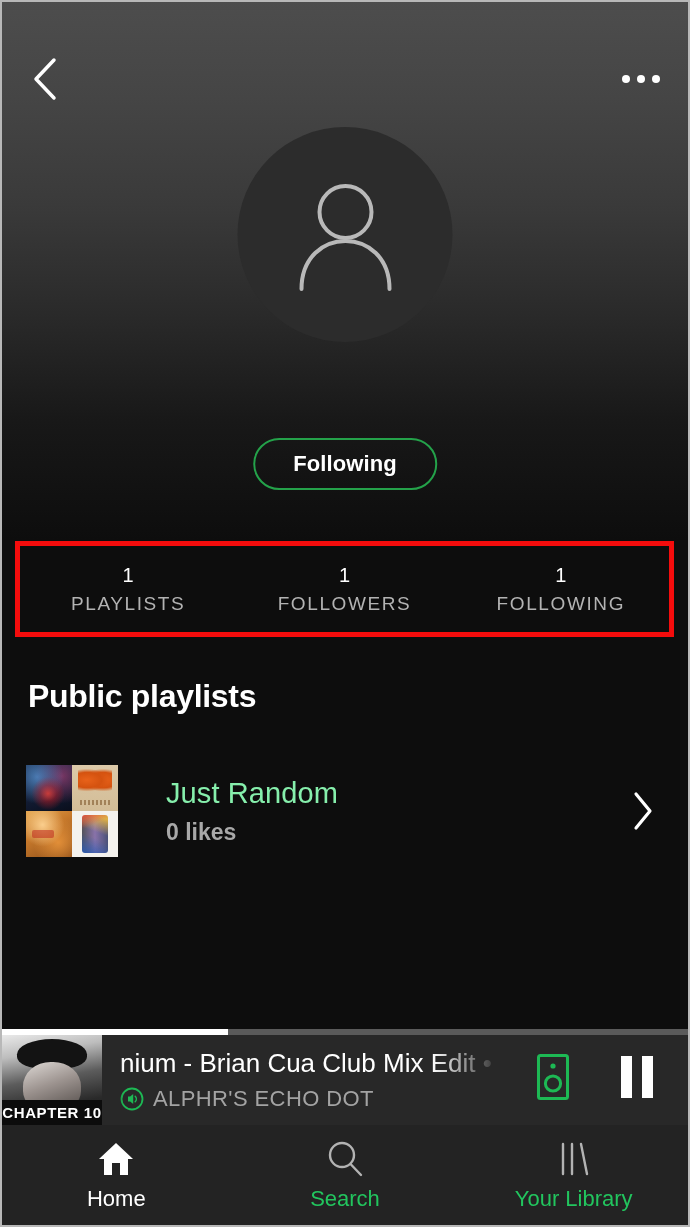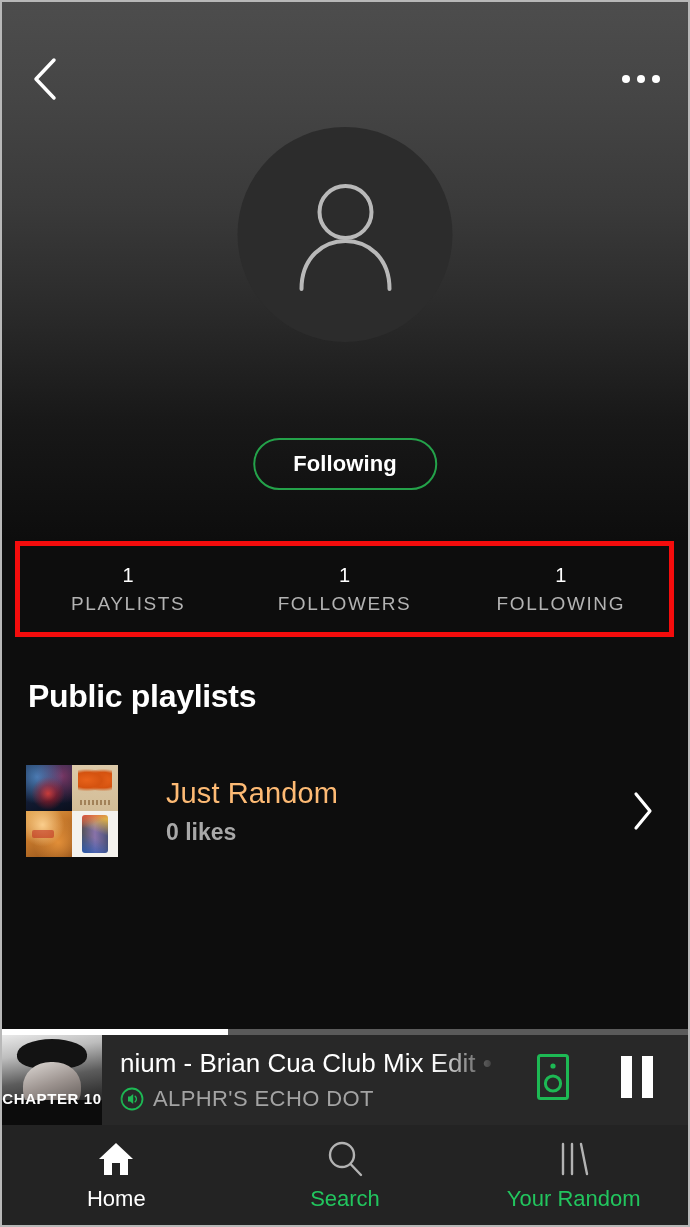--- a/index.html
+++ b/index.html
@@ -271,21 +271,21 @@
   }
 
   .playlist-meta {
     flex: 1;
     margin-left: 48px;
     display: flex;
     flex-direction: column;
     justify-content: center;
   }
   #playlist-name {
-    color: #fdba74;
+    color: #86efac;
     font-size: 29px;
     font-weight: normal;
     letter-spacing: 0.1px;
     margin-bottom: 9px;
   }
   #playlist-likes {
     color: #a8a8a8;
     font-size: 23px;
     font-weight: bold;
   }
@@ -350,21 +350,21 @@
     background: #131313;
   }
   #np-art .body {
     position: absolute;
     left: -8%; bottom: 0;
     width: 116%; height: 28%;
     background: #0c0c0c;
   }
   #np-chapter {
     position: absolute;
-    left: 0; bottom: 18px;
+    left: 0; bottom: 4px;
     width: 100%;
     text-align: center;
     color: #ffffff;
     font-size: 15px;
     font-weight: bold;
     letter-spacing: 0.6px;
     z-index: 2;
   }
 
   #np-text {
@@ -584,18 +584,18 @@
       <span class="nav-label">Search</span>
     </div>
     <div class="nav-item">
       <span class="nav-icon">
         <svg width="38" height="36" viewBox="0 0 38 36">
           <line x1="8" y1="3" x2="8" y2="33" stroke="#b3b3b3" stroke-width="2.4" stroke-linecap="round"></line>
           <line x1="17" y1="3" x2="17" y2="33" stroke="#b3b3b3" stroke-width="2.4" stroke-linecap="round"></line>
           <line x1="26" y1="3" x2="32" y2="33" stroke="#b3b3b3" stroke-width="2.4" stroke-linecap="round"></line>
         </svg>
       </span>
-      <span class="nav-label">Your Random</span>
+      <span class="nav-label">Your Library</span>
     </div>
   </div>
 
   <div id="frame-border"></div>
 </div>
 
 </body></html>

